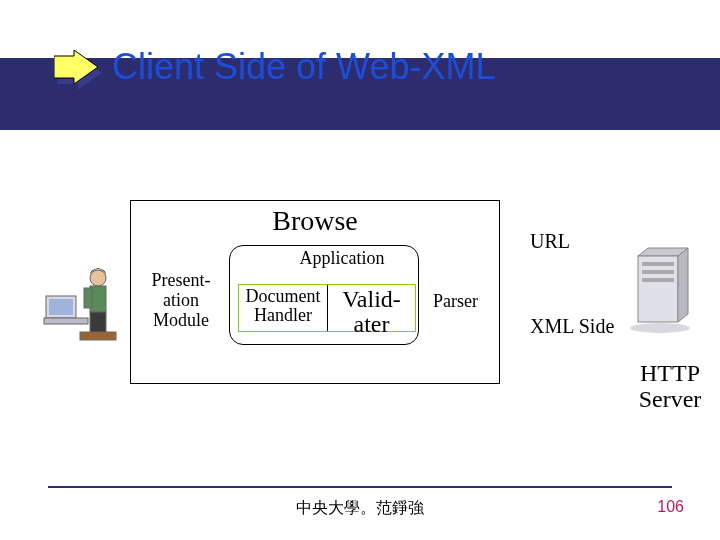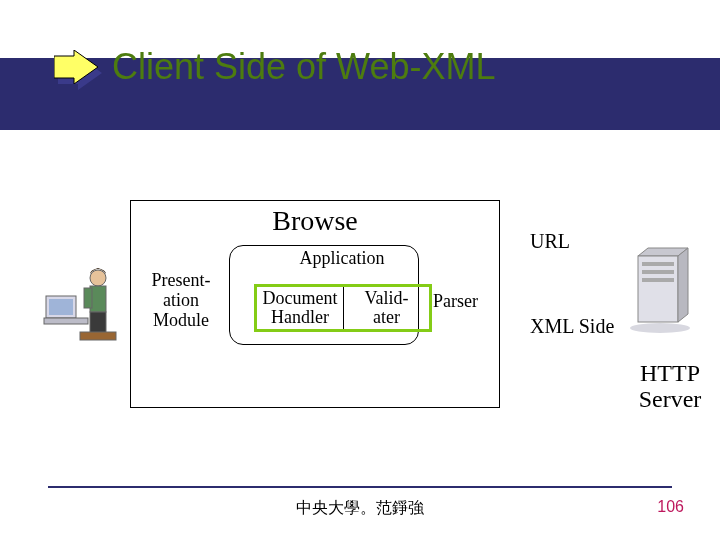--- a/index.html
+++ b/index.html
@@ -1,39 +1,39 @@
 <!DOCTYPE html>
 <html><head>
 <meta charset="utf-8">
 <style>
   * { box-sizing: border-box; margin: 0; padding: 0; }
   html, body { width: 720px; height: 540px; background: #fff; font-family: "Times New Roman", serif; }
   .slide { position: relative; width: 720px; height: 540px; }
 
   .title-band { position: absolute; left: 0; top: 0; width: 720px; height: 130px; background: #fff; }
   .title-stripe { position: absolute; left: 0; top: 58px; width: 720px; height: 72px; background: #2c2c6e; }
-  .title-text { position: absolute; left: 112px; top: 46px; font-family: Arial, sans-serif; font-size: 36px; color: #4d7c0f; }
+  .title-text { position: absolute; left: 112px; top: 46px; font-family: Arial, sans-serif; font-size: 36px; color: #1d4ed8; }
   .arrow-icon { position: absolute; left: 54px; top: 50px; width: 48px; height: 40px; }
   .arrow-shadow { position: absolute; left: 4px; top: 6px; }
   .arrow-main { position: absolute; left: 0; top: 0; }
 
   .diagram { position: absolute; left: 40px; top: 160px; width: 640px; height: 260px; }
 
   .user-figure { position: absolute; left: 0; top: 100px; width: 80px; height: 100px; }
 
-  .browse-box { position: absolute; left: 90px; top: 40px; width: 370px; height: 208px; border: 1px solid #000; background: #fff; }
+  .browse-box { position: absolute; left: 90px; top: 40px; width: 370px; height: 184px; border: 1px solid #000; background: #fff; }
   .browse-title { text-align: center; font-size: 28px; padding-top: 4px; }
 
   .presentation { position: absolute; left: 10px; top: 70px; width: 80px; font-size: 18px; text-align: center; line-height: 1.1; }
 
   .app-group { position: absolute; left: 98px; top: 44px; width: 190px; height: 100px; border: 1px solid #000; border-radius: 14px; background: #fff; padding-left: 36px; }
   .application { text-align: center; font-size: 18px; padding-top: 2px; }
-  .doc-validator { position: absolute; left: 24px; top: 38px; width: 178px; height: 48px; border: 3px solid #84cc16; display: flex; }
+  .doc-validator { position: absolute; left: 8px; top: 38px; width: 178px; height: 48px; border: 1px solid #84cc16; display: flex; }
   .dh { width: 50%; text-align: center; font-size: 18px; line-height: 1.05; padding-top: 2px; }
-  .va { width: 50%; border-left: 1px solid #000; text-align: center; font-size: 18px; line-height: 1.05; padding-top: 2px; }
+  .va { width: 50%; border-left: 1px solid #000; text-align: center; font-size: 24px; line-height: 1.05; padding-top: 2px; }
 
   .parser { position: absolute; left: 302px; top: 90px; width: 60px; font-size: 18px; text-align: left; }
 
   .url-label { position: absolute; left: 490px; top: 70px; font-size: 20px; }
   .xml-label { position: absolute; left: 490px; top: 155px; font-size: 20px; }
 
   .server-icon { position: absolute; left: 588px; top: 84px; width: 70px; height: 90px; }
   .server-label { position: absolute; left: 580px; top: 200px; width: 100px; font-size: 24px; text-align: center; line-height: 1.1; }
 
   .footer-rule { position: absolute; left: 48px; top: 486px; width: 624px; height: 0; border-top: 2px solid #2c2c6e; }

